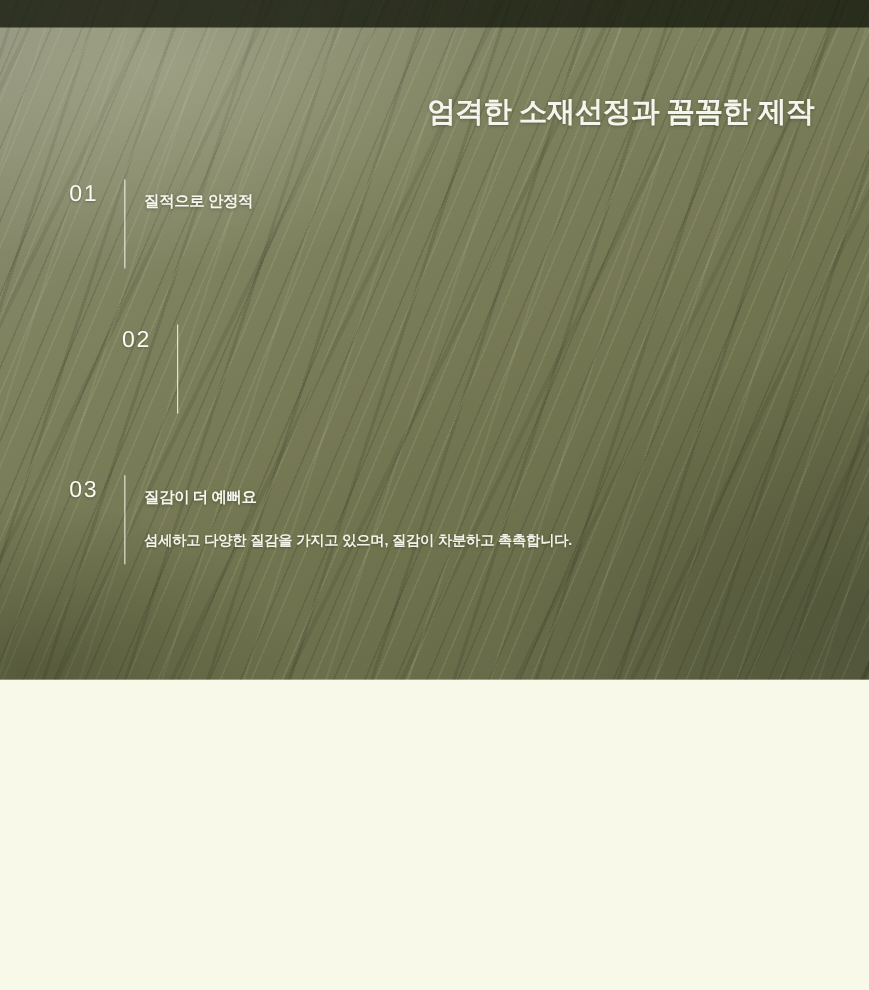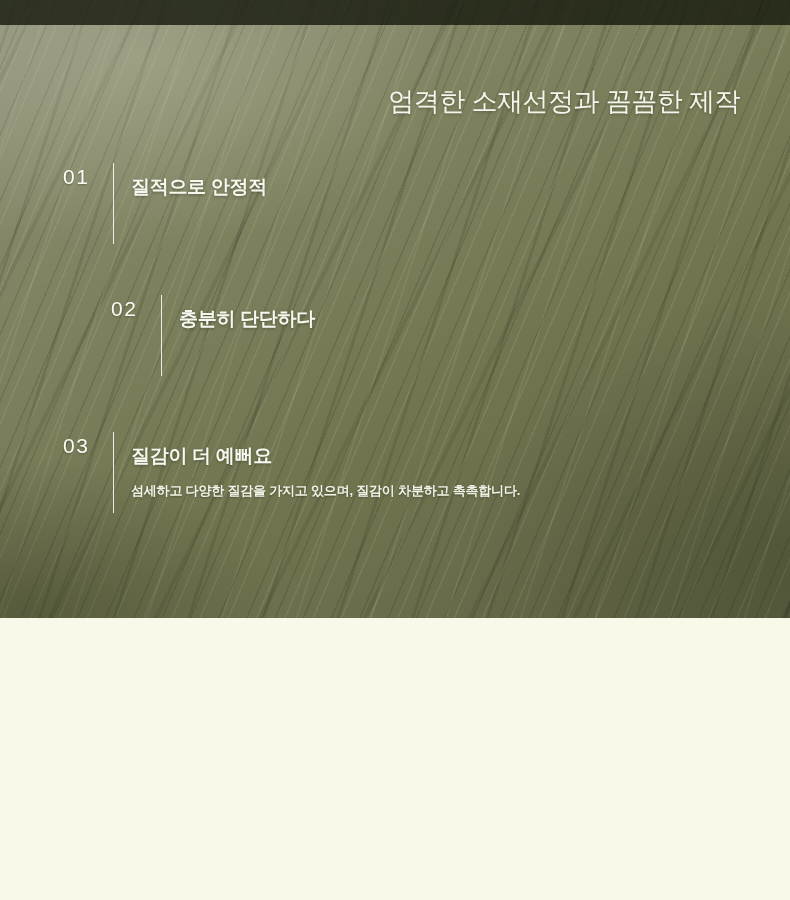--- a/index.html
+++ b/index.html
@@ -22,37 +22,37 @@
       repeating-linear-gradient(108deg, rgba(0,0,0,0) 0 14px, rgba(24,28,15,0.13) 14px 17px, rgba(0,0,0,0) 17px 46px, rgba(232,234,206,0.08) 46px 48px, rgba(0,0,0,0) 48px 71px),
       repeating-linear-gradient(116deg, rgba(0,0,0,0) 0 33px, rgba(20,24,12,0.10) 33px 37px, rgba(0,0,0,0) 37px 94px),
       linear-gradient(152deg, #90937c 0%, #7f825f 32%, #71754f 62%, #5e6243 100%);
   }
   .hero-topband {
     position:absolute; top:0; left:0; width:100%; height:25px;
     background:rgba(21,25,13,0.80);
   }
   .hero-title {
     position:absolute; top:84px; right:50px;
-    font-size:26px; font-weight:400; color:#f4f5ec; letter-spacing:-0.5px;
+    font-size:26px; font-weight:700; color:#f4f5ec; letter-spacing:-0.5px;
     white-space:nowrap; text-shadow:0 1px 3px rgba(30,34,18,0.35);margin-left:36px;
   }
   .feature { position:absolute; left:0; width:100%; height:86px; }
   .feature-num {
     position:absolute; left:63px; top:2px;
     font-size:21px; font-weight:500; letter-spacing:1.5px; color:#fbfcf3;
     text-shadow:0 1px 2px rgba(30,34,18,0.35);
   }
   .feature-divider {
     position:absolute; left:113px; top:0; width:1px; height:81px;
     background:rgba(252,253,245,0.88);
   }
   .feature-heading {
     position:absolute; left:131px; top:11px;
-    font-size:19px; font-weight:700; color:#f6f7ee; letter-spacing:-0.3px;
-    white-space:nowrap; text-shadow:0 1px 3px rgba(30,34,18,0.4);
+    font-size:14px; font-weight:700; color:#f6f7ee; letter-spacing:-0.3px;
+    white-space:nowrap; text-shadow:0 1px 3px rgba(30,34,18,0.4);font-family:Liberation Serif, serif;
   }
   .feature-desc {
     position:absolute; left:131px; top:49px;
     font-size:13.5px; font-weight:700; color:#f2f3e8; letter-spacing:-0.2px;
     white-space:nowrap; text-shadow:0 1px 2px rgba(30,34,18,0.4);
   }
   .feature.row-1 { top:163px; }
   .feature.row-2 { top:295px;margin-left:48px; }
   .feature.row-3 { top:432px; }
   .feature.row-2 .feature-desc { font-size:15px; top:47px; }
@@ -76,21 +76,20 @@
 
     <div class="feature row-1">
       <span class="feature-num">01</span>
       <span class="feature-divider"></span>
       <h2 class="feature-heading">질적으로 안정적</h2>
     </div>
 
     <div class="feature row-2">
       <span class="feature-num">02</span>
       <span class="feature-divider"></span>
-      <h2 class="feature-heading">충분히 단단하다</h2>
     </div>
 
     <div class="feature row-3">
       <span class="feature-num">03</span>
       <span class="feature-divider"></span>
       <h2 class="feature-heading">질감이 더 예뻐요</h2>
       <p class="feature-desc">섬세하고 다양한 질감을 가지고 있으며, 질감이 차분하고 촉촉합니다.</p>
     </div>
   </section>
 

